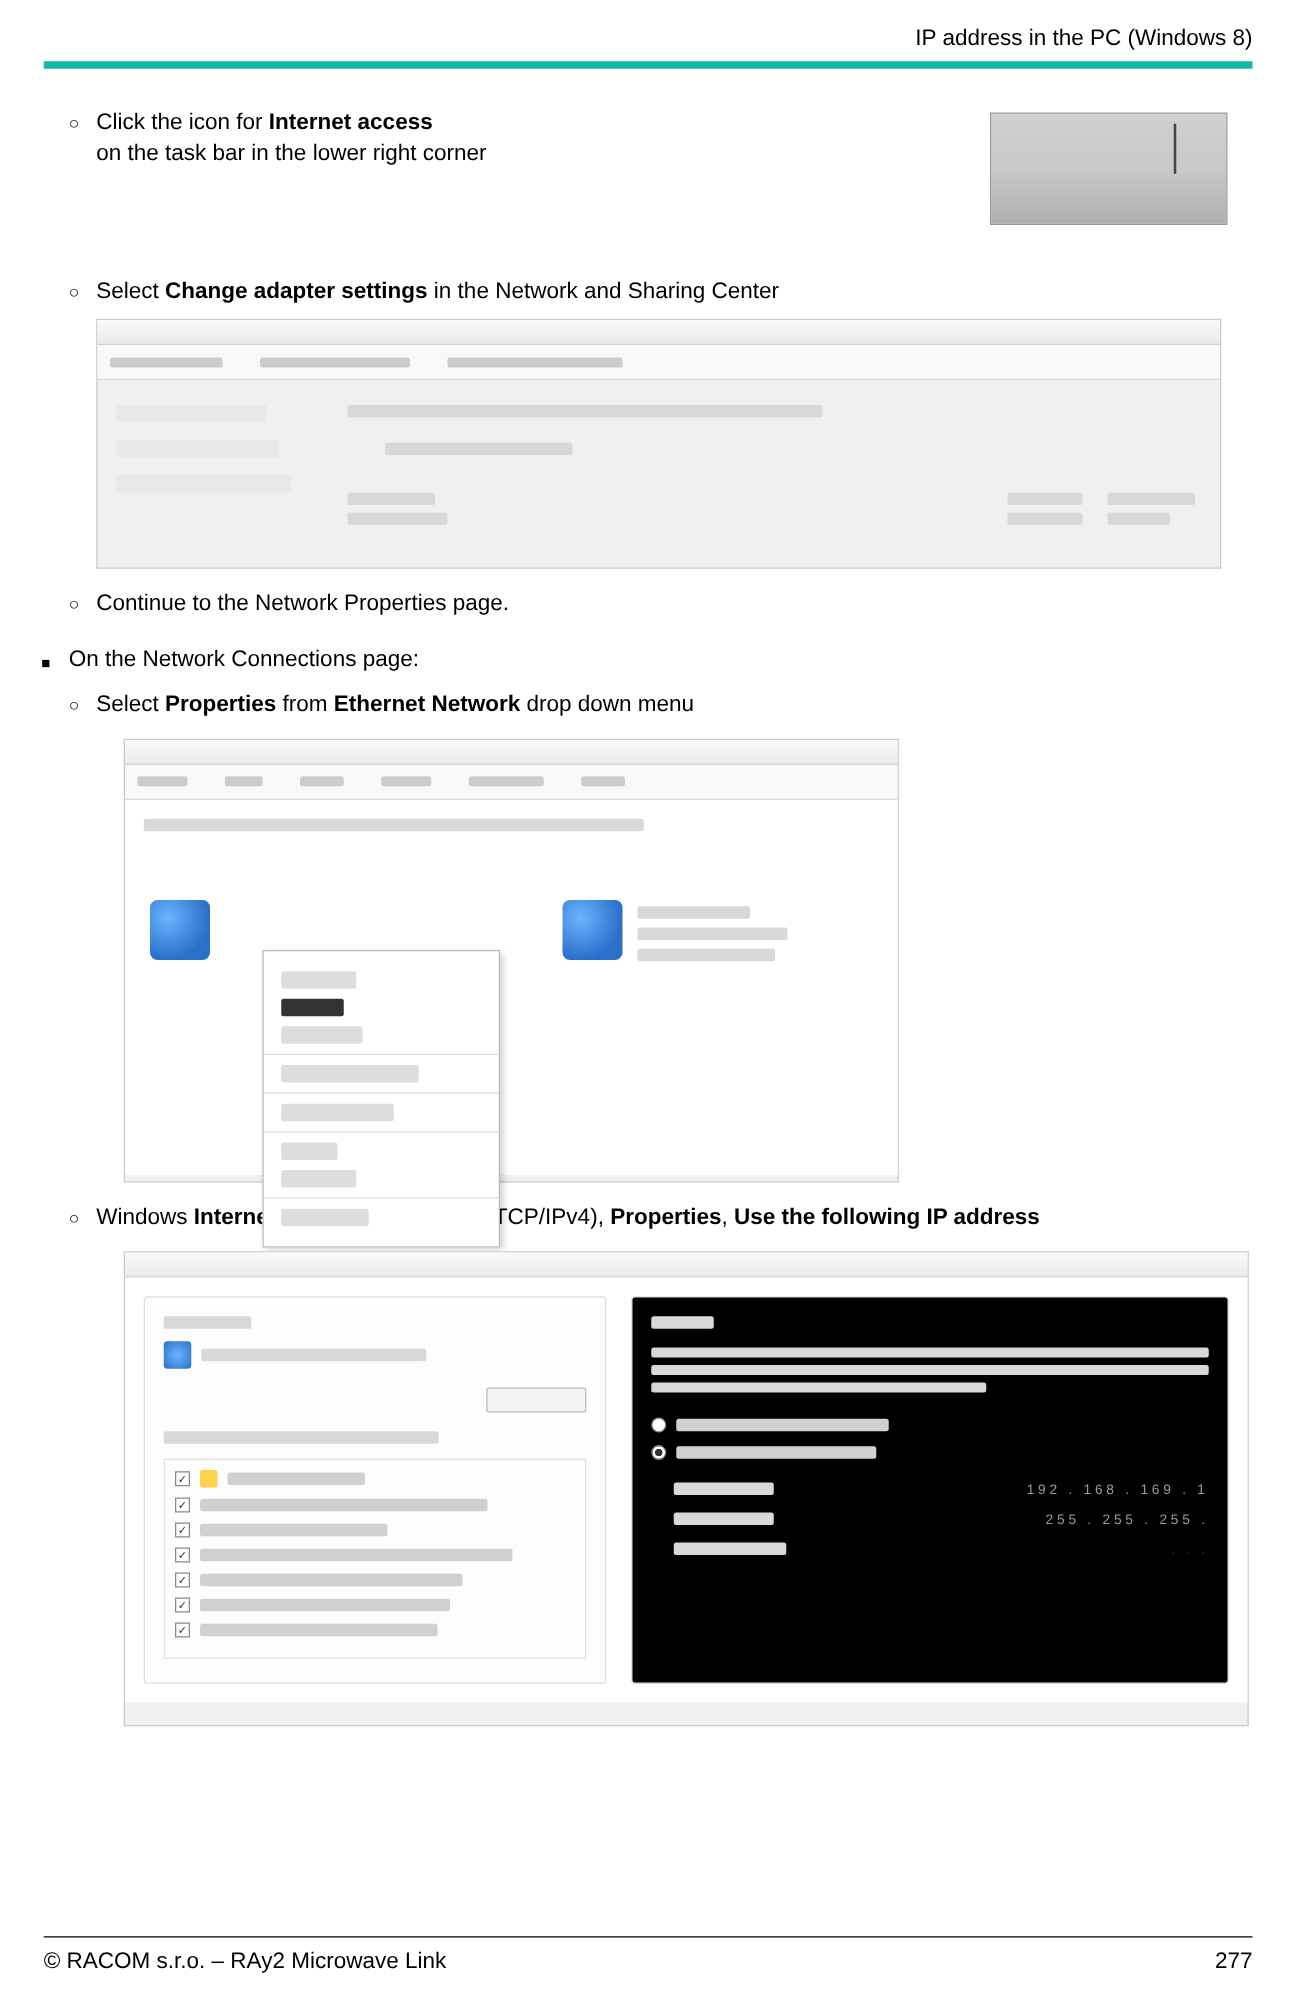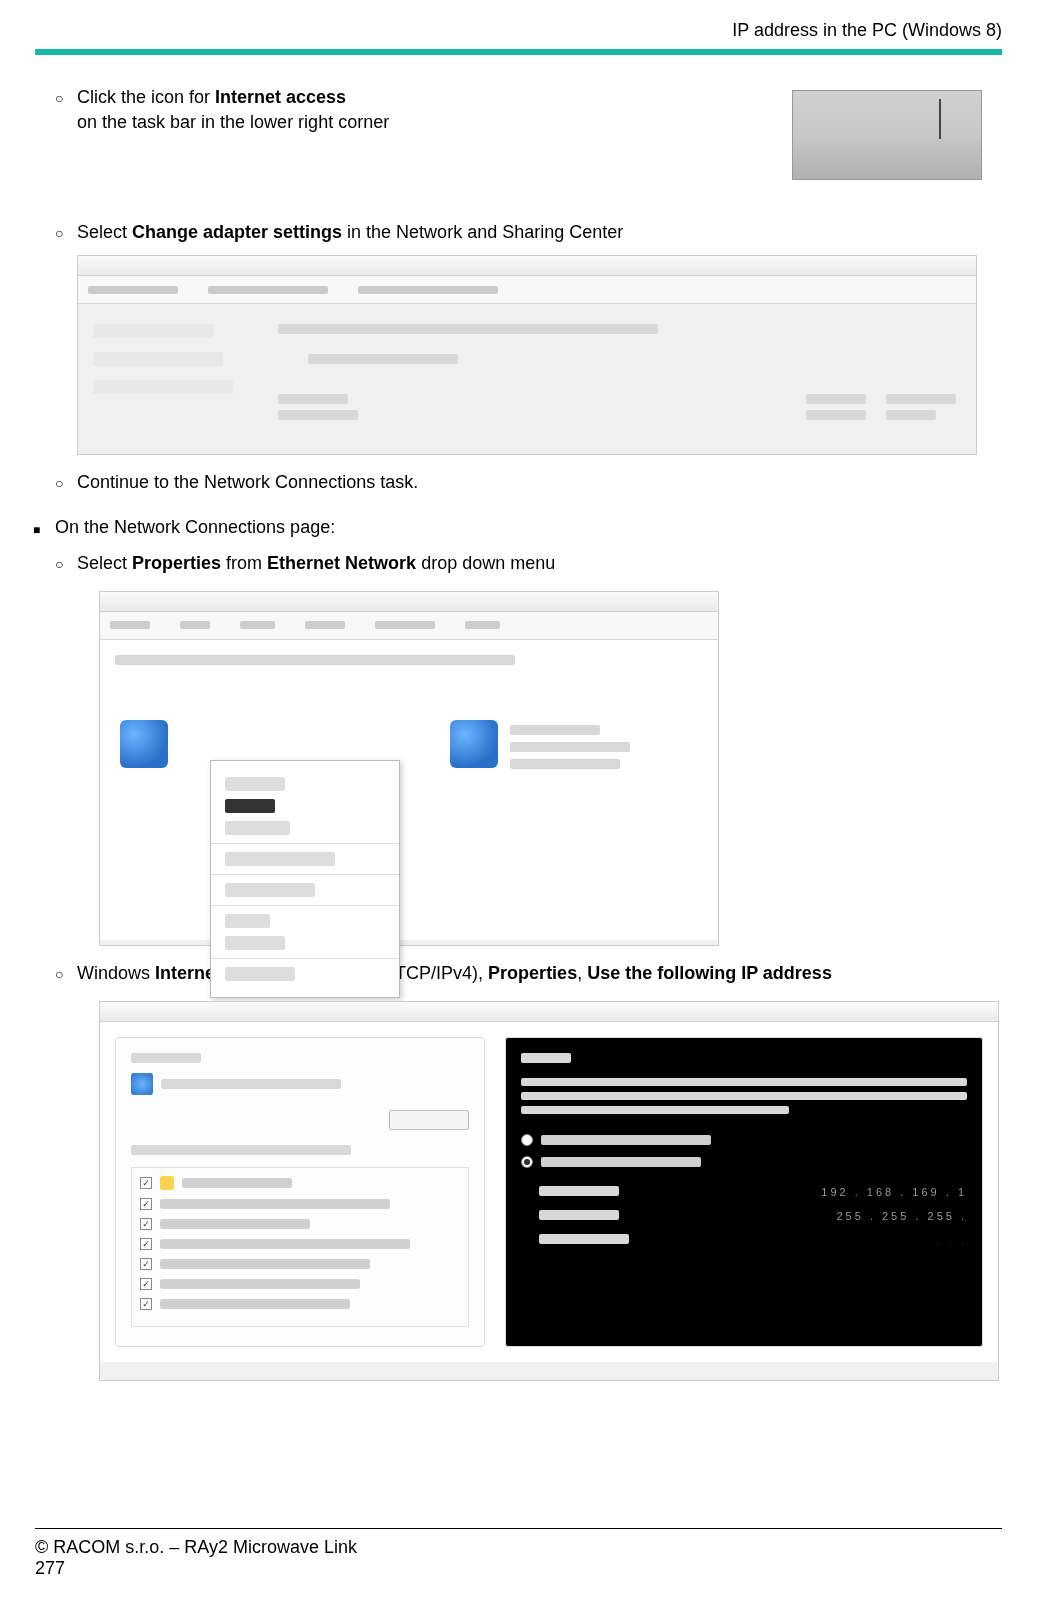--- a/index.html
+++ b/index.html
@@ -208,21 +208,20 @@
     .footer {
       position: absolute;
       bottom: 20px;
       left: 35px;
       right: 35px;
       display: flex;
       justify-content: space-between;
       font-size: 18px;
       padding-top: 8px;
       border-top: 1px solid #000;
-      flex-direction: column;
     }
   </style>
 </head>
 <body>
 
 <div class="page">
   <div class="header">
     <span>IP address in the PC (Windows 8)</span>
   </div>
 
@@ -280,21 +279,21 @@
               </div>
             </div>
           </div>
         </div>
       </div>
     </div>
 
     <div class="bullet-row" style="margin-bottom:20px">
       <div class="bullet-circle"></div>
       <div class="text-block">
-        <span>Continue to the Network Connections task.</span>
+        <span>Continue to the Network Properties page.</span>
       </div>
     </div>
 
     <div class="bullet-row" style="margin-left:-22px">
       <div class="bullet-square"></div>
       <div class="text-block">
         <span>On the Network Connections page:</span>
       </div>
     </div>
 

